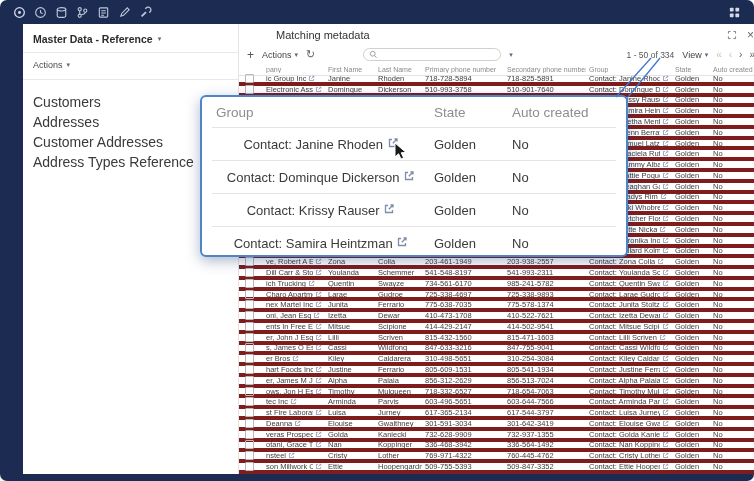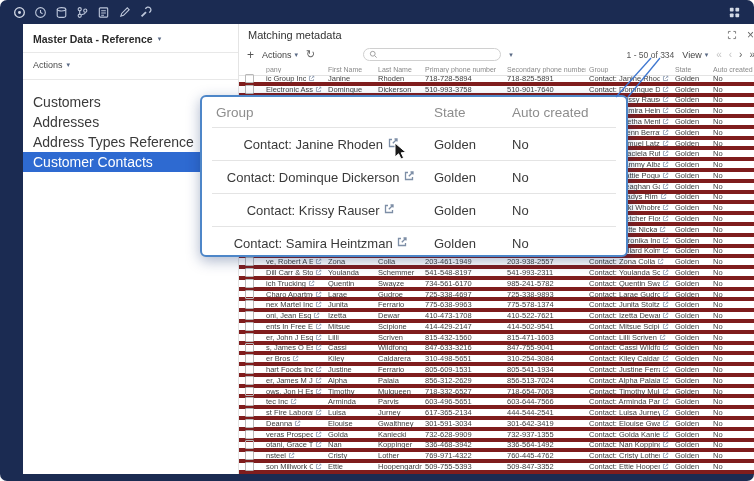--- a/index.html
+++ b/index.html
@@ -18,21 +18,21 @@
   .entity{padding:9px 10px 3px;font-size:10.5px;font-weight:bold;color:#1f3c6e;display:flex;align-items:center;gap:5px;}
   .sb-actions{padding:7px 10px 9px;font-size:9px;color:#4a4a4a;display:flex;align-items:center;gap:4px;}
   .caret{font-size:7px;color:#5a6a85;}
   hr.sb{border:none;border-top:1px solid #e8e8e8;margin:0;}
   .nav{margin-top:12px;}
   .nav-item{padding:2px 10px;font-size:14px;color:#3a3a3a;white-space:nowrap;cursor:default;}
   .nav-item.selected{background:#2e6ad1;color:#fff;}
   
   .main{flex:1;min-width:0;position:relative;}
   .main-header{height:22px;display:flex;align-items:center;padding:0 9px;}
-  .m-title{font-size:11px;color:#333;}
+  .m-title{font-size:11px;color:#333;margin-left:28px;}
   .mh-icons{margin-left:auto;display:flex;align-items:center;gap:10px;color:#666;}
   .toolbar{height:17px;display:flex;align-items:center;gap:8px;padding:0 8px;font-size:9px;color:#555;}
   .tbtn{display:inline-flex;align-items:center;gap:3px;color:#444;}
   .plus{font-size:12px;color:#555;}
   .search{margin-left:40px;width:138px;height:13px;border:1px solid #d0d0d0;border-radius:7px;display:flex;align-items:center;padding:0 5px;gap:3px;box-sizing:border-box;}
   .search input{border:none;outline:none;flex:1;min-width:0;font-size:8px;font-family:inherit;}
   .spacer{flex:1;}
   .pg-txt{font-size:8.5px;color:#555;white-space:nowrap;}
   .pager{display:flex;align-items:center;gap:7px;font-size:10px;}
   .pg-dis{color:#c4c4c4;}
@@ -128,22 +128,22 @@
       </div>
       <hr class="sb">
       <div class="sb-actions">
         <span>Actions</span>
         <span class="caret">▾</span>
       </div>
       <hr class="sb">
       <nav class="nav" id="sidebar-nav">
           <div class="nav-item">Customers</div>
           <div class="nav-item">Addresses</div>
+          <div class="nav-item">Customer Addresses</div>
           <div class="nav-item">Address Types Reference</div>
-          <div class="nav-item selected">Customer Contacts</div>
         </nav>
     </aside>
 
     <section class="main">
       <div class="main-header">
         <span class="m-title">Matching metadata</span>
         <span class="mh-icons">
           <span>
             <svg width="10" height="10" viewBox="0 0 14 14">
                 <path d="M2 5V2h3M9 2h3v3M12 9v3H9M5 12H2V9" fill="none" stroke="#777" stroke-width="1.3"></path>
@@ -665,21 +665,21 @@
             </div>
             <div class="c">
               <span class="tx">nex Martel Inc</span>
               <svg class="lk" width="7" height="7" viewBox="0 0 12 12">
                 <path d="M5 2.5H2.5v7h7V7" fill="none" stroke="#7d8ea6" stroke-width="1.3"></path>
                 <path d="M7.5 2H10v2.5M9.8 2.2L5.8 6.2" fill="none" stroke="#7d8ea6" stroke-width="1.3"></path>
               </svg>
             </div>
             <div class="c">Junita</div>
             <div class="c">Ferrario</div>
-            <div class="c">775-638-9963</div>
+            <div class="c">775-638-7035</div>
             <div class="c">775-578-1374</div>
             <div class="c">
               <span class="tx">Contact: Junita Stoltzman</span>
               <svg class="lk" width="7" height="7" viewBox="0 0 12 12">
                 <path d="M5 2.5H2.5v7h7V7" fill="none" stroke="#7d8ea6" stroke-width="1.3"></path>
                 <path d="M7.5 2H10v2.5M9.8 2.2L5.8 6.2" fill="none" stroke="#7d8ea6" stroke-width="1.3"></path>
               </svg>
             </div>
             <div class="c">Golden</div>
             <div class="c">No</div>
@@ -916,21 +916,21 @@
             <div class="c">
               <span class="tx">st Fire Laboratory</span>
               <svg class="lk" width="7" height="7" viewBox="0 0 12 12">
                 <path d="M5 2.5H2.5v7h7V7" fill="none" stroke="#7d8ea6" stroke-width="1.3"></path>
                 <path d="M7.5 2H10v2.5M9.8 2.2L5.8 6.2" fill="none" stroke="#7d8ea6" stroke-width="1.3"></path>
               </svg>
             </div>
             <div class="c">Luisa</div>
             <div class="c">Jurney</div>
             <div class="c">617-365-2134</div>
-            <div class="c">444-544-2541</div>
+            <div class="c">617-544-3797</div>
             <div class="c">
               <span class="tx">Contact: Luisa Jurney</span>
               <svg class="lk" width="7" height="7" viewBox="0 0 12 12">
                 <path d="M5 2.5H2.5v7h7V7" fill="none" stroke="#7d8ea6" stroke-width="1.3"></path>
                 <path d="M7.5 2H10v2.5M9.8 2.2L5.8 6.2" fill="none" stroke="#7d8ea6" stroke-width="1.3"></path>
               </svg>
             </div>
             <div class="c">Golden</div>
             <div class="c">No</div>
           </div>

